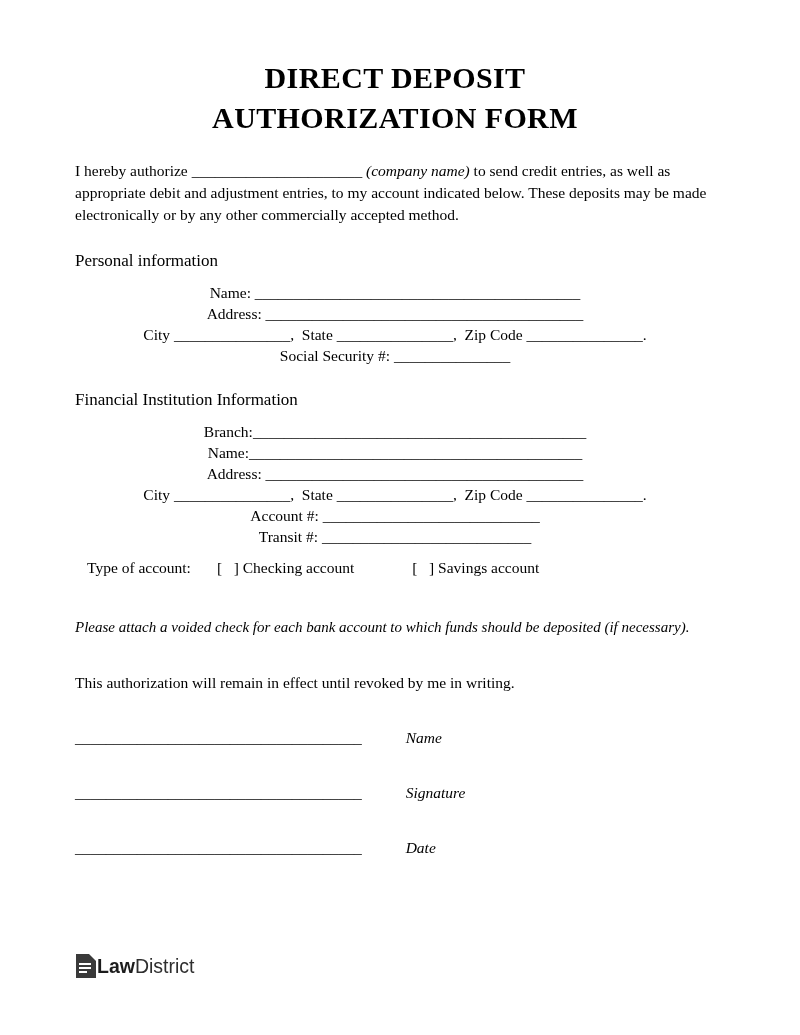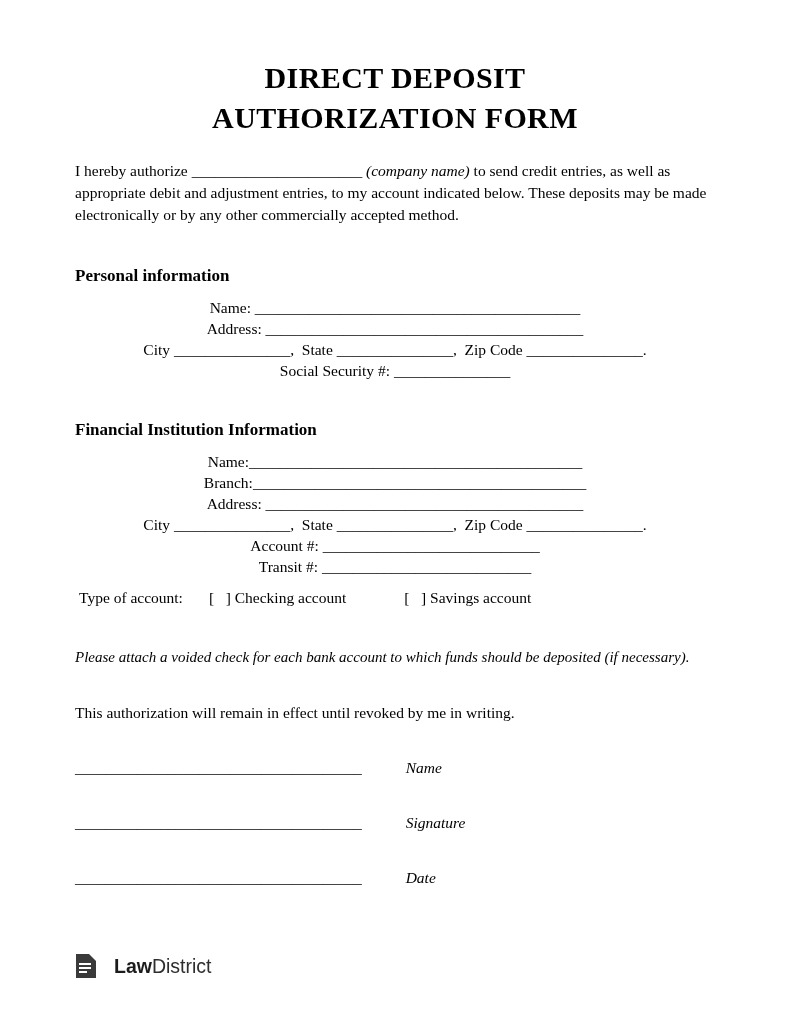--- a/index.html
+++ b/index.html
@@ -23,32 +23,32 @@
     margin: 0;
   }
   .intro {
     margin: 23px 0 0 0;
     font-size: 15.5px;
     line-height: 1.42;
   }
   .italic { font-style: italic; }
   .section-heading {
     font-size: 17px;
-    font-weight: 700;
-    margin: 40px 0 13px 0;
+    font-weight: 400;
+    margin: 25px 0 13px 0;
   }
   .line {
     font-size: 15.5px;
     margin: 3px 0;
     white-space: pre-wrap;
     text-align: center;
   }
   .type-line {
     font-size: 15.5px;
-    margin: 13px 4px;
+    margin: 13px 12px;
   }
   .opt { white-space: pre; margin-left: 26px; }
   .opt.savings { margin-left: 58px; }
   .note {
     font-size: 15px;
     font-style: italic;
     margin: 42px 0 0 0;
   }
   .plain-note {
     font-size: 15.5px;
@@ -59,21 +59,21 @@
     margin: 37px 0 0 0;
     white-space: pre-wrap;
   }
   .sig-label { font-style: italic; margin-left: 40px; }
   .footer {
     position: absolute;
     left: 74px;
     top: 954px;
     display: flex;
     align-items: center;
-    gap: 18px;
+    gap: 1px;
     font-family: "Liberation Sans", sans-serif;
     font-size: 19.5px;
     color: #1c1c1c;
   }
   .brand-bold { font-weight: 700; }
   .brand-rest { font-weight: 400; color: #2e2e2e; }
   .logo-icon { display: inline-flex; }
 </style>
 </head>
 <body>
@@ -94,23 +94,23 @@
   <div class="line"><span>Name: </span><span>__________________________________________</span></div>
 
   <div class="line"><span>Address: </span><span>_________________________________________</span></div>
 
   <div class="line"><span>City </span><span>_______________</span><span>,  State </span><span>_______________</span><span>,  Zip Code </span><span>_______________</span><span>.</span></div>
 
   <div class="line"><span>Social Security #: </span><span>_______________</span></div>
 
   <h2 class="section-heading">Financial Institution Information</h2>
 
+  <div class="line"><span>Branch:</span><span>___________________________________________</span></div>
+
   <div class="line"><span>Name:</span><span>___________________________________________</span></div>
-
-  <div class="line"><span>Branch:</span><span>___________________________________________</span></div>
 
   <div class="line"><span>Address: </span><span>_________________________________________</span></div>
 
   <div class="line"><span>City </span><span>_______________</span><span>,  State </span><span>_______________</span><span>,  Zip Code </span><span>_______________</span><span>.</span></div>
 
   <div class="line"><span>Account #: </span><span>____________________________</span></div>
 
   <div class="line"><span>Transit #: </span><span>___________________________</span></div>
 
   <div class="type-line"><span>Type of account:</span><span class="opt">[   ] Checking account</span><span class="opt savings">[   ] Savings account</span></div>

